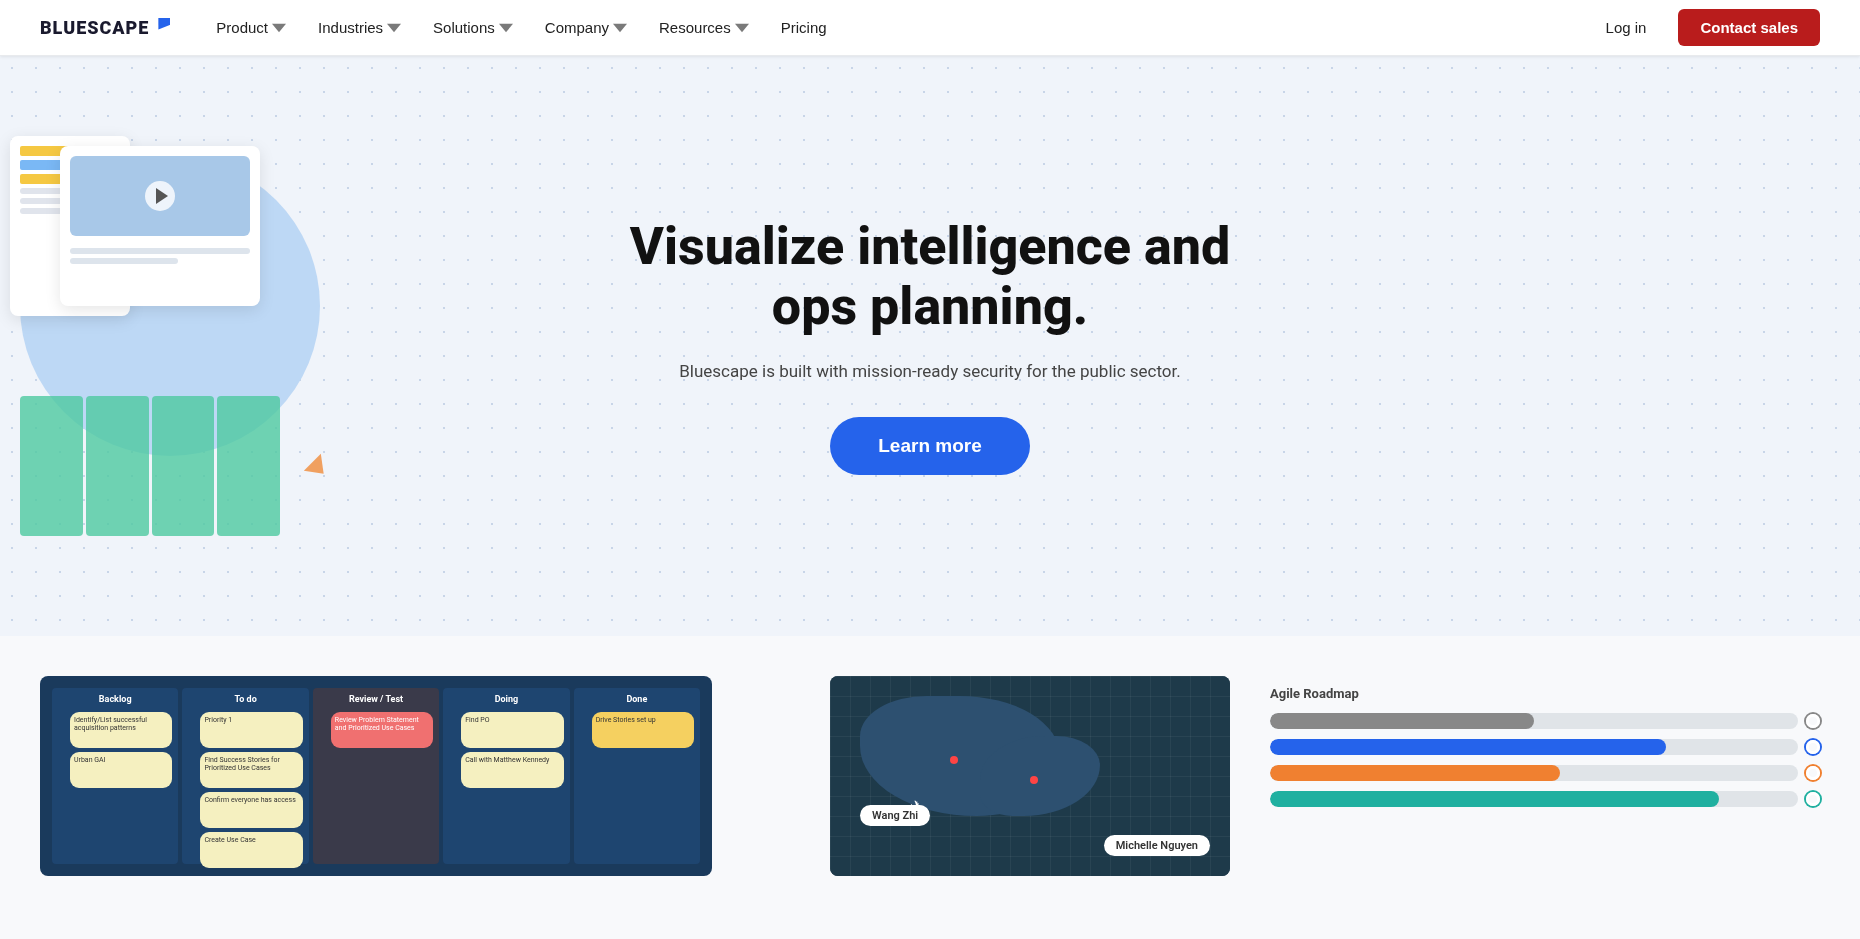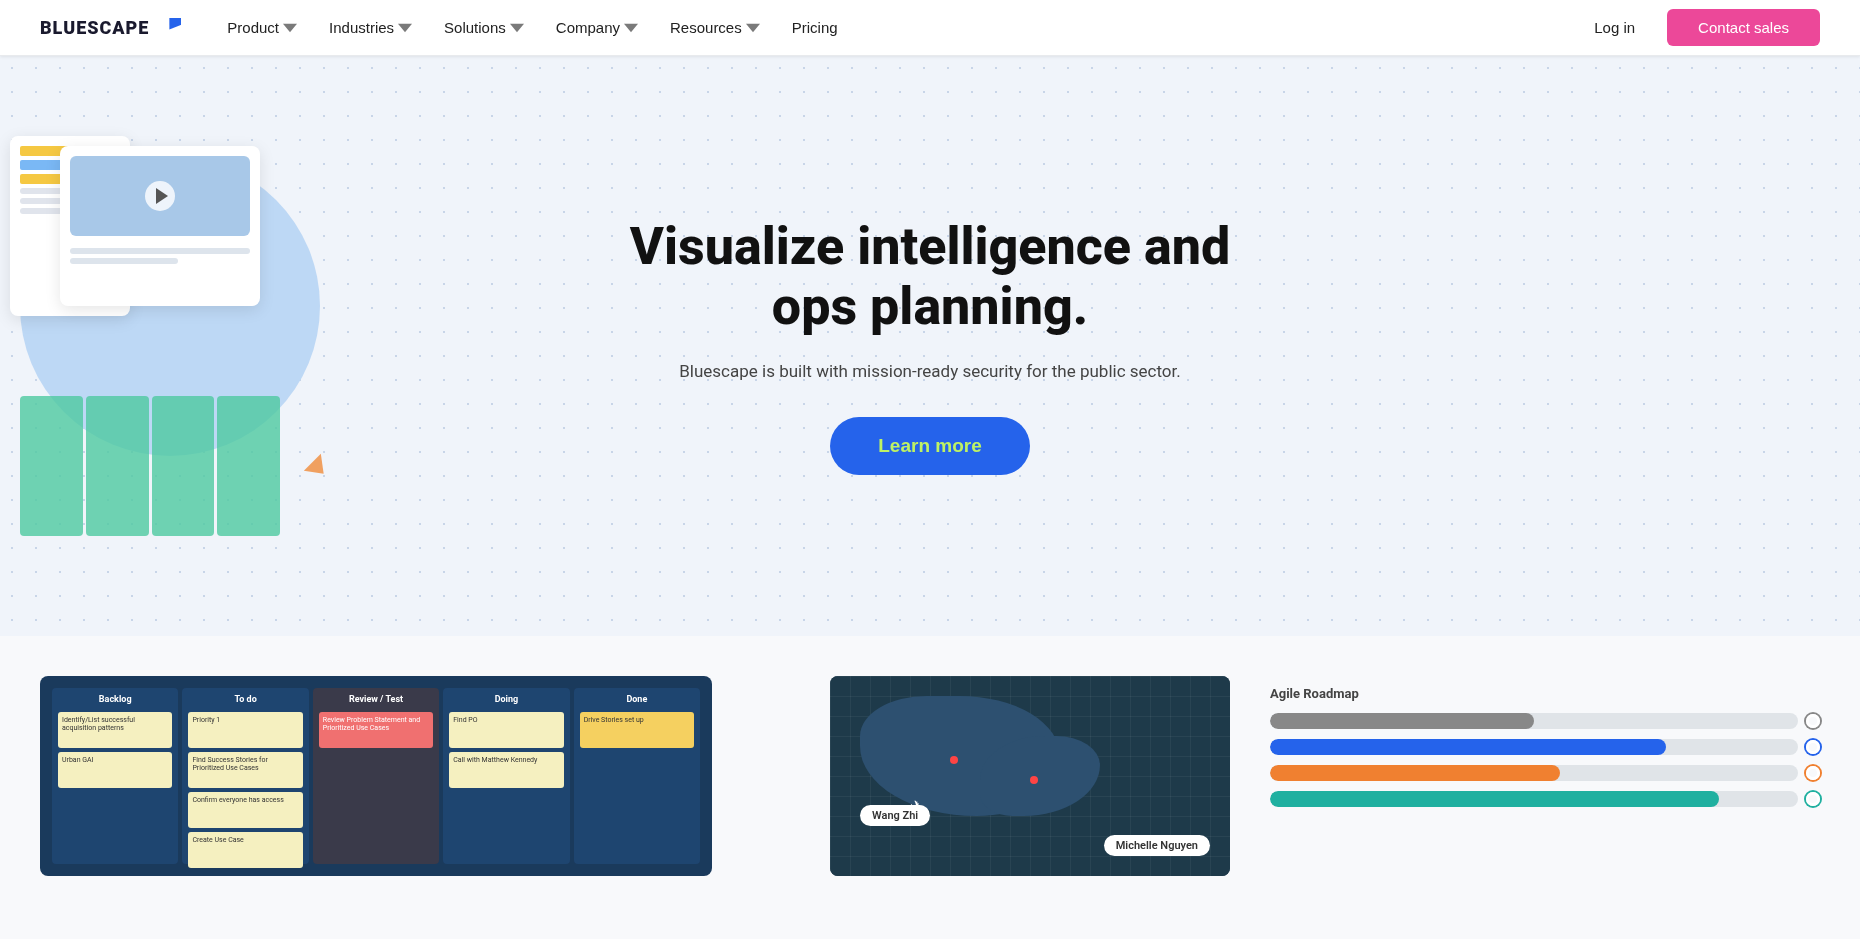--- a/index.html
+++ b/index.html
@@ -8,21 +8,21 @@
     
     nav {
       display: flex; align-items: center;
       padding: 0 40px; height: 56px;
       background: #fff;
       border-bottom: 1px solid #e8eaed;
       position: sticky; top: 0; z-index: 100;
       box-shadow: 0 1px 3px rgba(0,0,0,0.08);
     }
     .nav-logo {
-      display: flex; align-items: center; gap: 18px;
+      display: flex; align-items: center; gap: 7px;
       font-weight: 900; font-size: 18px; letter-spacing: 1px;
       color: #1a1a2e; margin-right: 32px; text-decoration: none;
     }
     .nav-logo-text { color: #1a1a2e; }
     .nav-logo-accent {
       width: 12px; height: 12px;
       background: #2563eb;
       clip-path: polygon(0 0, 100% 0, 100% 60%, 0 100%);
       margin-left: 2px; margin-top: -8px;
     }
@@ -37,23 +37,23 @@
     }
     .nav-item svg { width: 14px; height: 14px; opacity: 0.6; }
     .nav-right { display: flex; align-items: center; gap: 16px; margin-left: auto; }
     .nav-login {
       font-size: 15px; font-weight: 500; color: #222;
       cursor: pointer; padding: 8px 16px;
       border: none; background: none;
       border-radius: 4px;
     }
     .nav-cta {
-      background: #ec4899; color: #fff;
+      background: #b91c1c; color: #fff;
       border: none; border-radius: 6px;
-      padding: 10px 31px; font-size: 15px; font-weight: 400;
+      padding: 10px 22px; font-size: 15px; font-weight: 700;
       cursor: pointer; white-space: nowrap;
     }
 
     
     .hero {
       position: relative;
       min-height: 580px;
       background: #f0f4fa;
       background-image: radial-gradient(#c8d5e8 1px, transparent 1px);
       background-size: 24px 24px;
@@ -67,21 +67,21 @@
     .hero-title {
       font-size: 52px; font-weight: 800; color: #111;
       line-height: 1.15; margin-bottom: 24px;
     }
     .hero-sub {
       font-size: 17px; color: #444; margin-bottom: 36px;
       font-weight: 400;
     }
     .hero-btn {
       display: inline-block;
-      background: #2563eb; color: #bef264;
+      background: #2563eb; color: #ffffff;
       border: none; border-radius: 32px;
       padding: 18px 48px; font-size: 19px; font-weight: 700;
       cursor: pointer; text-decoration: none;
     }
 
     
     .hero-left-img {
       position: absolute; left: 0; top: 60px;
       width: 360px; z-index: 1;
     }
@@ -212,23 +212,24 @@
     }
     .kanban-col {
       flex: 1; border-radius: 4px;
       padding: 6px; display: flex; flex-direction: column; gap: 4px;
     }
     .kanban-col-header {
       font-size: 9px; font-weight: 700; color: #fff;
       margin-bottom: 4px; text-align: center;
     }
     .kanban-card {
-      background: #f5f0c0; border-radius: 3px;
+      background: #f5f0c0; border-radius: 9px;
       padding: 4px; font-size: 7px; color: #333;
       min-height: 36px;
+      margin-left: 12px;
     }
     .kanban-card.pink { background: #f07070; color: #fff; }
     .kanban-card.yellow { background: #f5d060; }
     .col-backlog { background: #1e4570; }
     .col-todo { background: #1e4570; }
     .col-doing { background: #1e4570; }
     .col-review { background: #3a3a4a; }
     .col-done { background: #1e4570; }
 
     .lower-right { flex: 1; display: flex; gap: 40px; }

